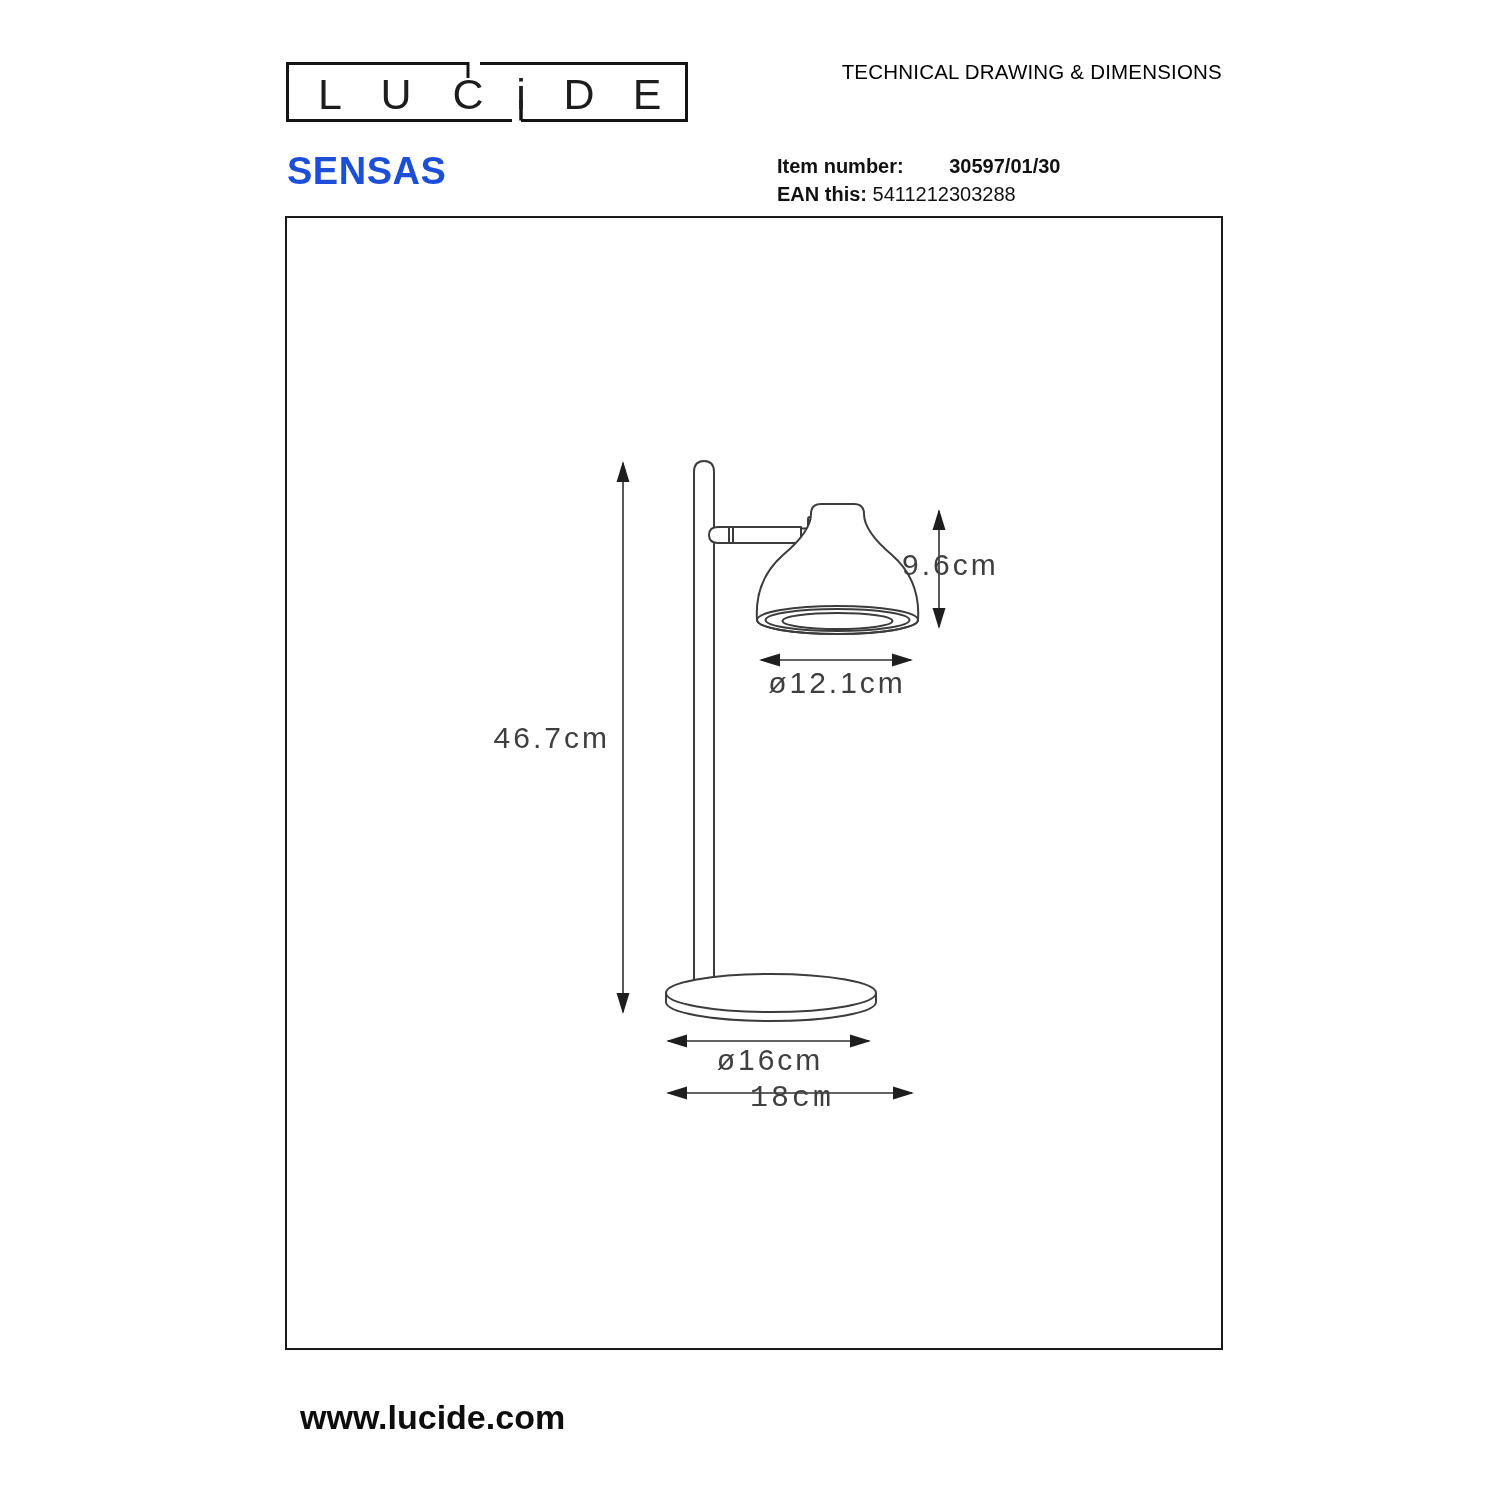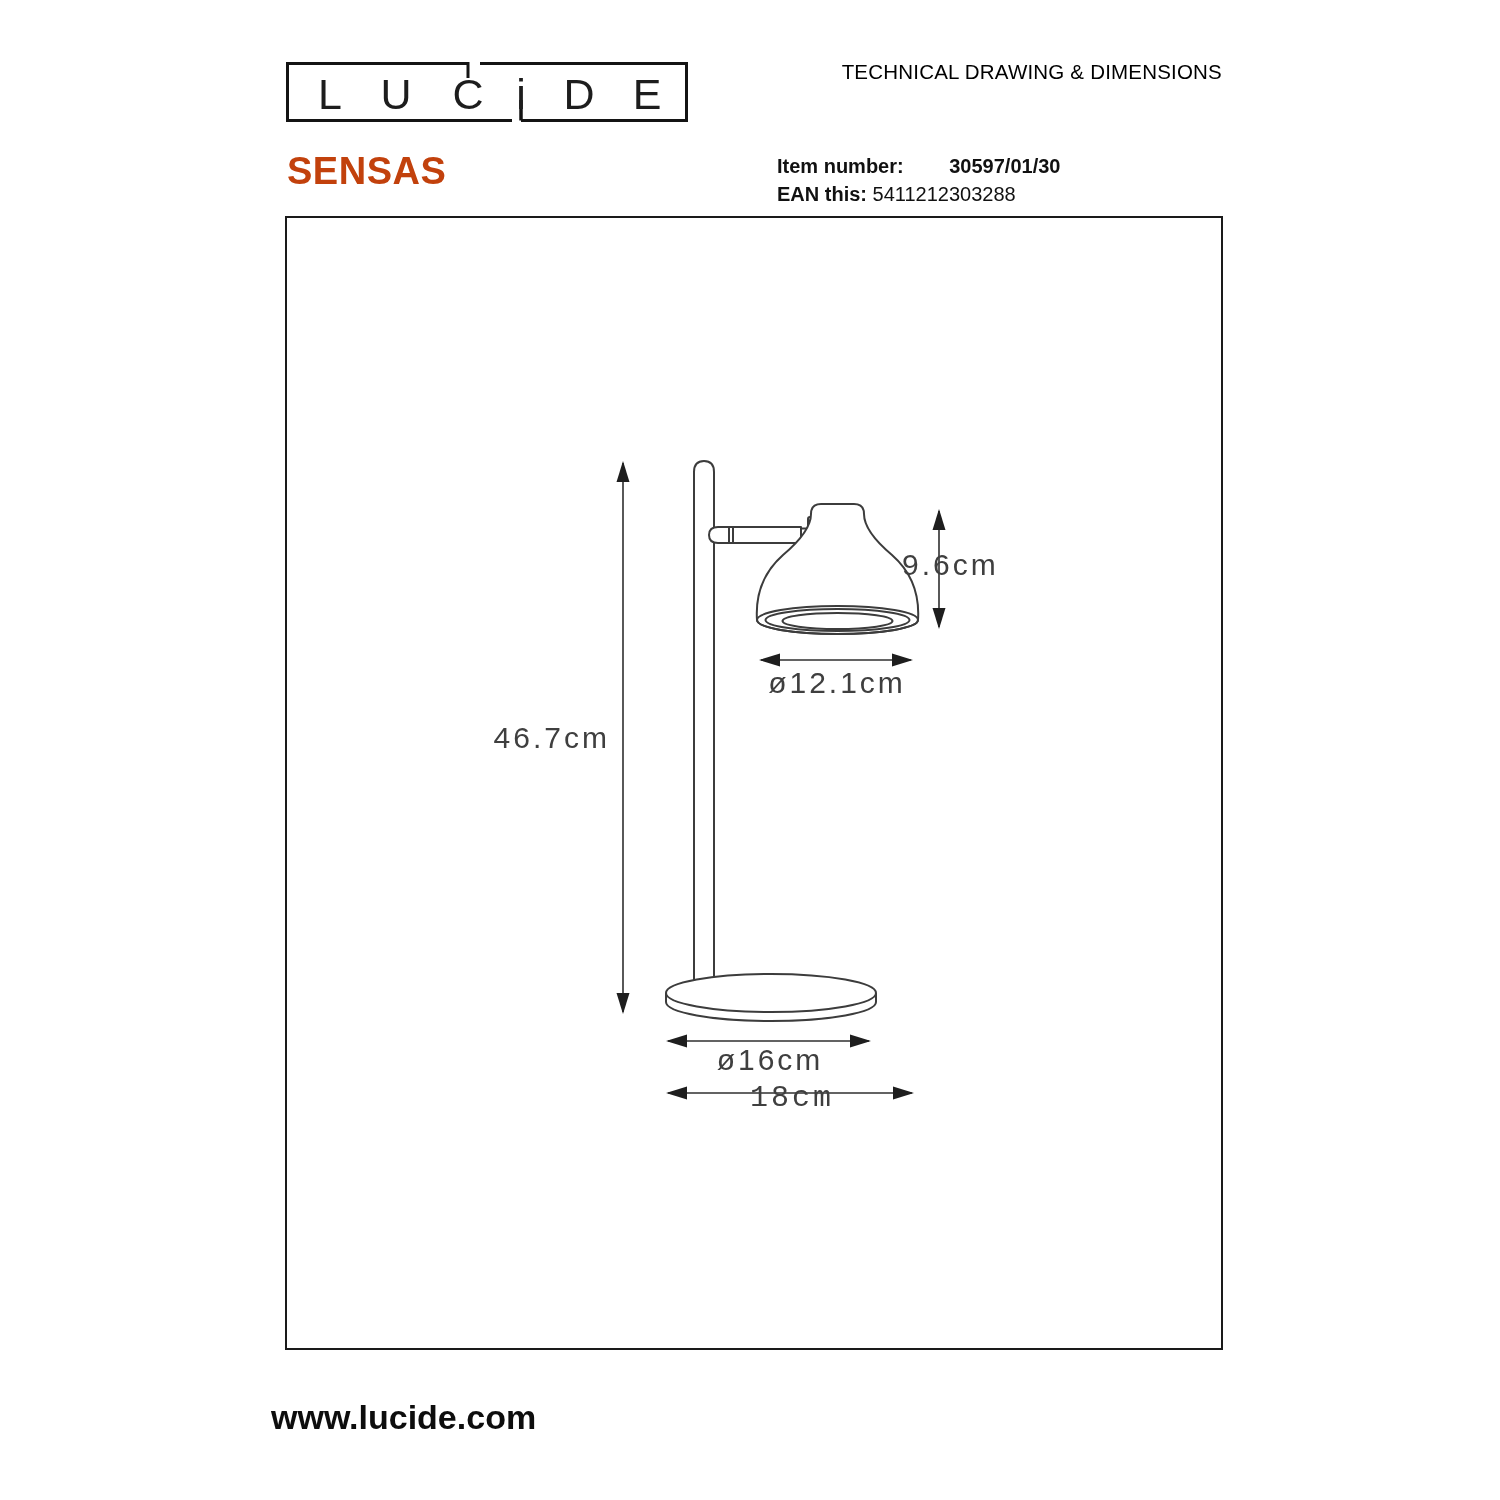--- a/index.html
+++ b/index.html
@@ -28,21 +28,21 @@
     font-size:20.5px;
     letter-spacing:0.2px;
     color:#000000;
   }
   .product-name{
     position:absolute;
     left:287px;top:150px;
     font-size:38px;
     font-weight:bold;
     letter-spacing:0.5px;
-    color:#c2410c;
+    color:#1d4ed8;
   }
   .meta{
     position:absolute;
     left:737px;
     font-size:20px;
     color:#111;
     white-space:nowrap;
   }
   .meta .b{font-weight:bold;margin-left:40px;}
   .meta-item{top:155px;}
@@ -79,21 +79,21 @@
   .footer-note{
     position:absolute;
     left:287px;top:1371px;
     font-size:24.5px;
     font-weight:bold;
     letter-spacing:0.3px;
     color:#0d0d0d;
   }
   .footer-site{
     position:absolute;
-    left:271px;top:1398px;
+    left:300px;top:1398px;
     font-size:34px;
     font-weight:bold;
     color:#0d0d0d;
   }
 </style>
 </head>
 <body>
 
 <div class="page">
 

